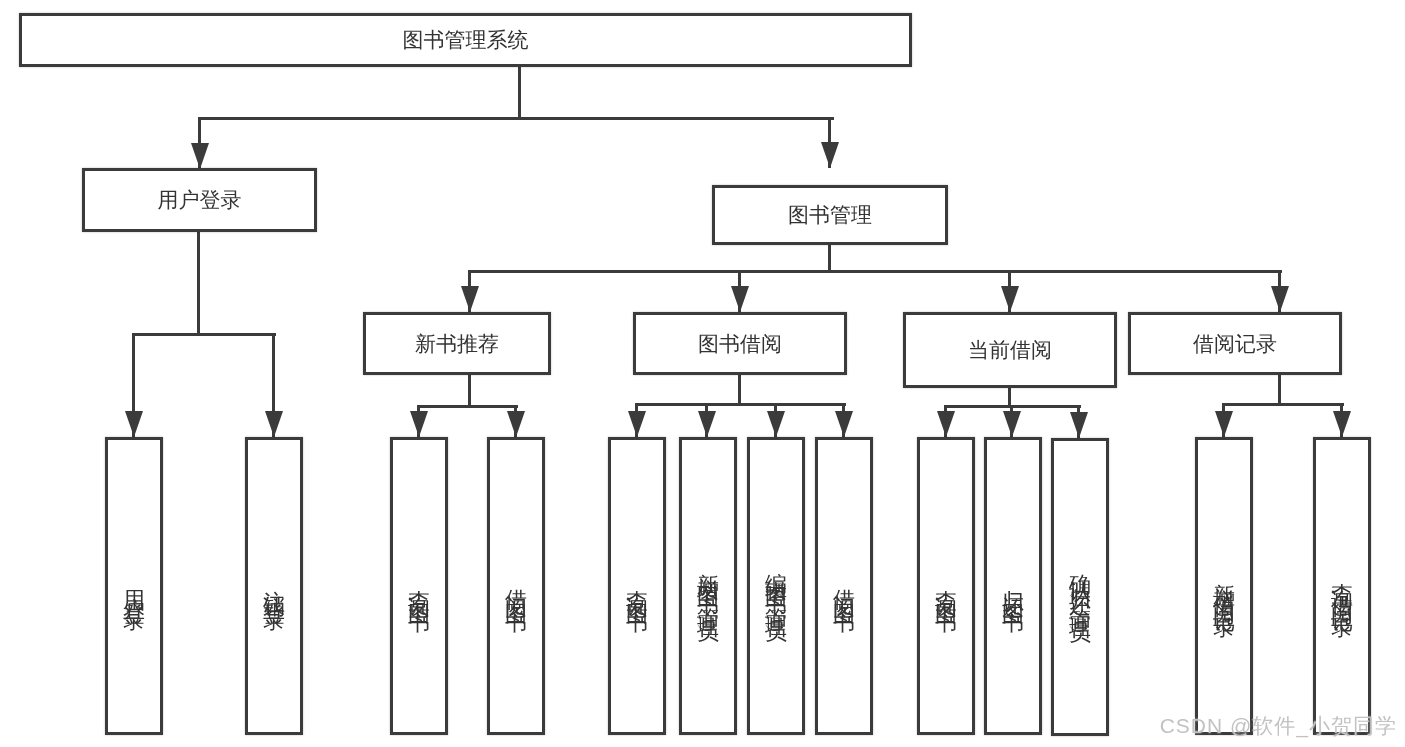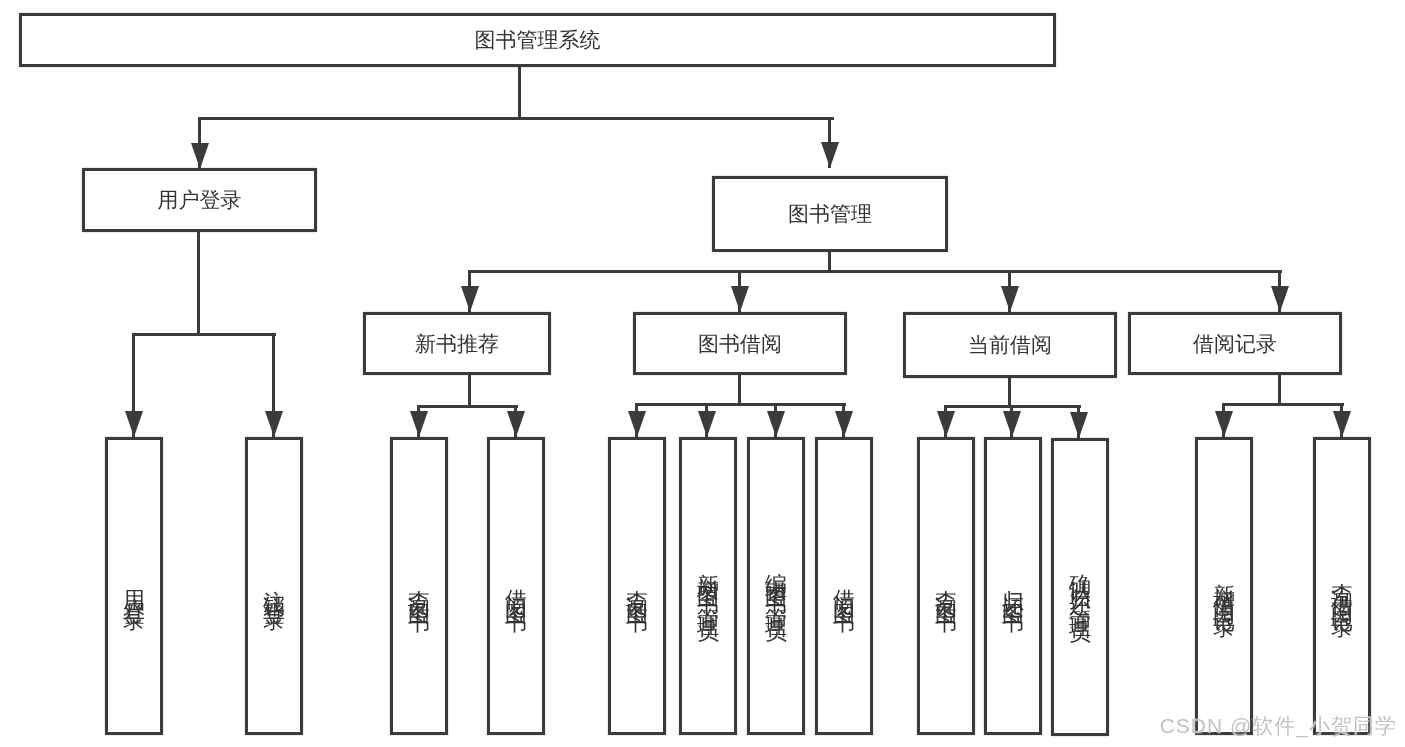--- a/index.html
+++ b/index.html
@@ -95,38 +95,38 @@
   <div class="arw" style="left:628px;top:411px"></div>
   <div class="arw" style="left:698px;top:411px"></div>
   <div class="arw" style="left:767px;top:411px"></div>
   <div class="arw" style="left:835px;top:411px"></div>
   <div class="arw" style="left:937px;top:411px"></div>
   <div class="arw" style="left:1003px;top:411px"></div>
   <div class="arw" style="left:1070px;top:412px"></div>
   <div class="arw" style="left:1215px;top:411px"></div>
   <div class="arw" style="left:1333px;top:411px"></div>
 
-  <div class="box" style="left:19px;top:13px;width:1037px;height:54px">
+  <div class="box" style="left:19px;top:13px;width:893px;height:54px">
     <span>图书管理系统</span>
   </div>
 
   <div class="box" style="left:82px;top:168px;width:235px;height:64px">
     <span>用户登录</span>
   </div>
-  <div class="box" style="left:712px;top:176px;width:236px;height:76px">
+  <div class="box" style="left:712px;top:185px;width:236px;height:60px">
     <span>图书管理</span>
   </div>
 
   <div class="box" style="left:363px;top:312px;width:188px;height:63px">
     <span>新书推荐</span>
   </div>
   <div class="box" style="left:633px;top:312px;width:214px;height:63px">
     <span>图书借阅</span>
   </div>
-  <div class="box" style="left:903px;top:312px;width:214px;height:66px">
+  <div class="box" style="left:903px;top:312px;width:214px;height:76px">
     <span>当前借阅</span>
   </div>
   <div class="box" style="left:1128px;top:312px;width:214px;height:63px">
     <span>借阅记录</span>
   </div>
 
   <div class="box leaf" style="left:105px;top:437px;width:58px;height:298px">
     <span class="vtext">用户登录</span>
   </div>
   <div class="box leaf" style="left:245px;top:437px;width:58px;height:298px">

